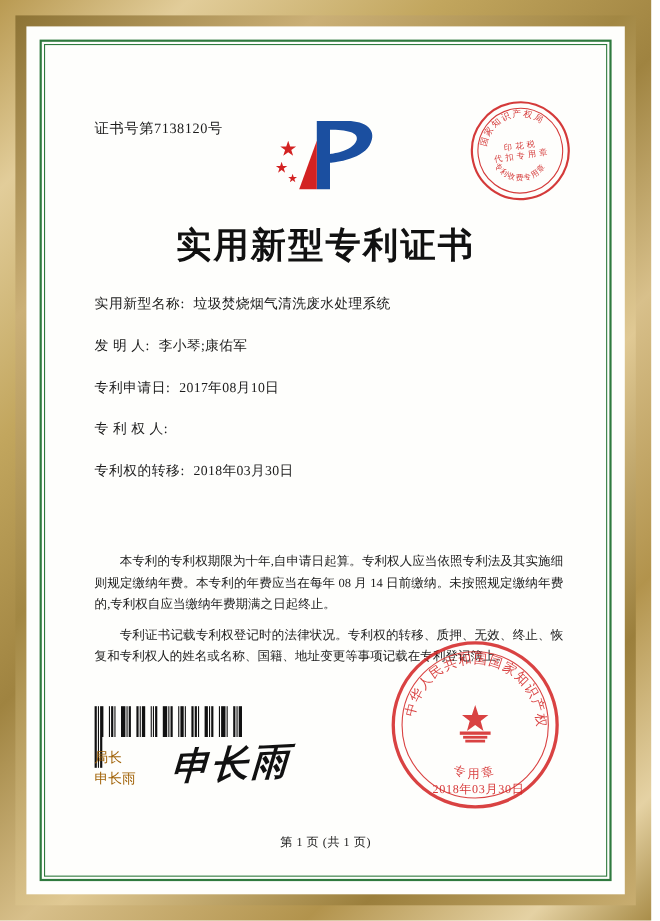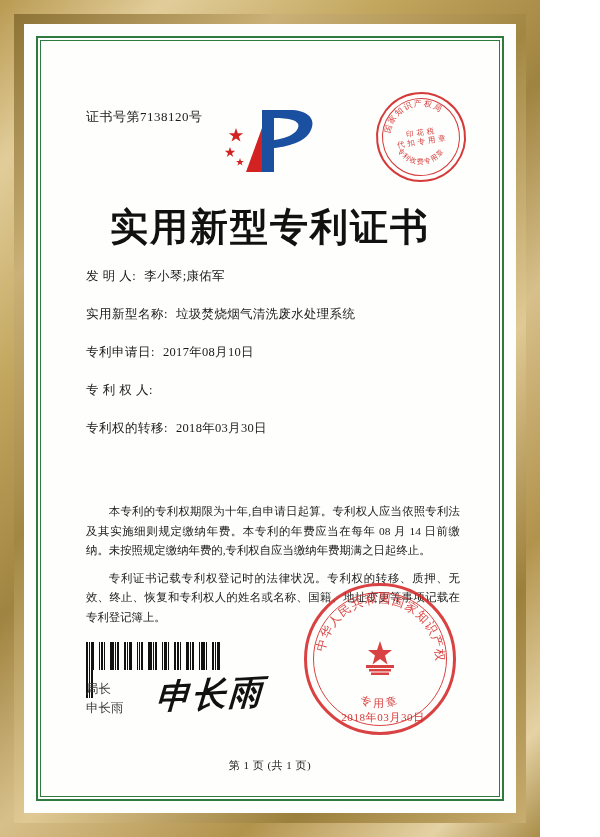--- a/index.html
+++ b/index.html
@@ -10,21 +10,21 @@
   body {
     width: 600px;
     height: 837px;
     font-family: "Liberation Serif", "DejaVu Serif", serif;
     overflow: hidden;
   }
 
   
   .certificate {
     position: relative;
-    width: 540px;
+    width: 592px;
     height: 837px;
     box-sizing: border-box;
     background:
       linear-gradient(135deg, #b99a52 0%, #e2cd9a 12%, #c2a65e 28%, #9f8340 45%,
                       #d8c08b 60%, #b2934c 78%, #e5d2a4 92%, #a98d49 100%);
     padding: 14px;
   }
   .frame-inner {
     position: relative;
     width: 100%;
@@ -122,21 +122,21 @@
     font-family: "Liberation Serif", serif;
   }
 
   
   .title {
     position: absolute;
     left: 0;
     right: 0;
     top: 152px;
     text-align: center;
-    font-size: 38px;
+    font-size: 32px;
     font-weight: bold;
     letter-spacing: 2px;
     color: #111;
     font-family: "Liberation Serif", "DejaVu Serif", serif;
   }
 
   
   .fields {
     position: absolute;
     left: 36px;
@@ -192,21 +192,21 @@
     vertical-align: top;
   }
 
   
   .sig-block {
     position: absolute;
     left: 36px;
     top: 630px;
     font-size: 12.5px;
     line-height: 19px;
-    color: #404040;
+    color: #a16207;
   }
   .handwriting {
     position: absolute;
     left: 106px;
     top: 622px;
     font-size: 34px;
     font-family: "DejaVu Serif", serif;
     font-style: italic;
     font-weight: bold;
     color: #111;
@@ -317,26 +317,26 @@
           <div class="center-text">
             <div>印 花 税</div>
             <div>代 扣 专 用 章</div>
           </div>
         </div>
 
         <div class="title">实用新型专利证书</div>
 
         <div class="fields">
           <div class="field-row">
+            <span class="field-label">实用新型名称:</span>
+            <span class="field-value">垃圾焚烧烟气清洗废水处理系统</span>
+          </div>
+          <div class="field-row">
             <span class="field-label">发 明 人:</span>
             <span class="field-value">李小琴;康佑军</span>
-          </div>
-          <div class="field-row">
-            <span class="field-label">实用新型名称:</span>
-            <span class="field-value">垃圾焚烧烟气清洗废水处理系统</span>
           </div>
           <div class="field-row">
             <span class="field-label">专利申请日:</span>
             <span class="field-value">2017年08月10日</span>
           </div>
           <div class="field-row">
             <span class="field-label">专 利 权 人:</span>
           </div>
           <div class="field-row">
             <span class="field-label">专利权的转移:</span>

